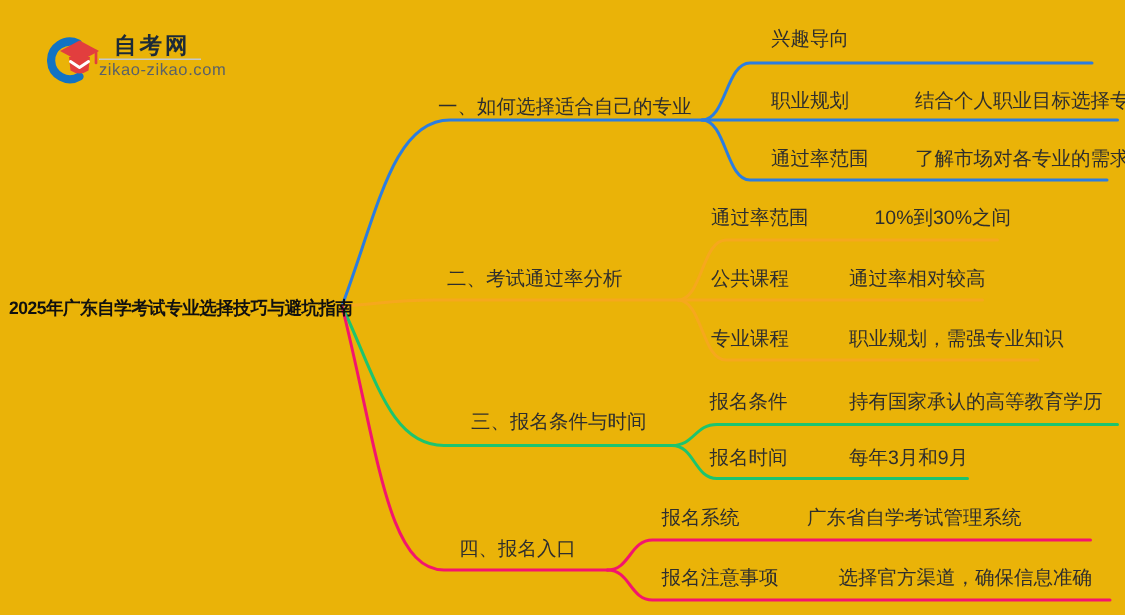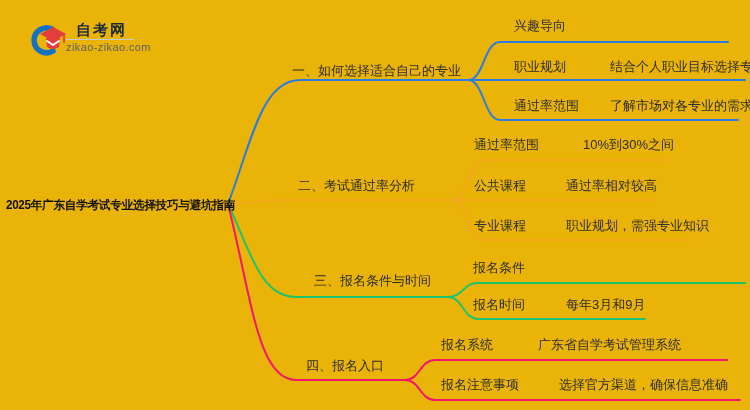--- a/index.html
+++ b/index.html
@@ -79,20 +79,21 @@
   <div class="branch-label" style="left:298px; top:177px">二、考试通过率分析</div>
   <div class="row-label" style="left:474px; top:136px">通过率范围</div>
   <div class="row-desc" style="left:583px; top:136px">10%到30%之间</div>
   <div class="row-label" style="left:474px; top:177px">公共课程</div>
   <div class="row-desc" style="left:566px; top:177px">通过率相对较高</div>
   <div class="row-label" style="left:474px; top:217px">专业课程</div>
   <div class="row-desc" style="left:566px; top:217px">职业规划，需强专业知识</div>
 
   <div class="branch-label" style="left:314px; top:272px">三、报名条件与时间</div>
   <div class="row-label" style="left:473px; top:259px">报名条件</div>
+  <div class="row-desc" style="left:566px; top:259px">持有国家承认的高等教育学历</div>
   <div class="row-label" style="left:473px; top:296px">报名时间</div>
   <div class="row-desc" style="left:566px; top:296px">每年3月和9月</div>
 
   <div class="branch-label" style="left:306px; top:357px">四、报名入口</div>
   <div class="row-label" style="left:441px; top:336px">报名系统</div>
   <div class="row-desc" style="left:538px; top:336px">广东省自学考试管理系统</div>
   <div class="row-label" style="left:441px; top:376px">报名注意事项</div>
   <div class="row-desc" style="left:559px; top:376px">选择官方渠道，确保信息准确</div>
 
 </div>

